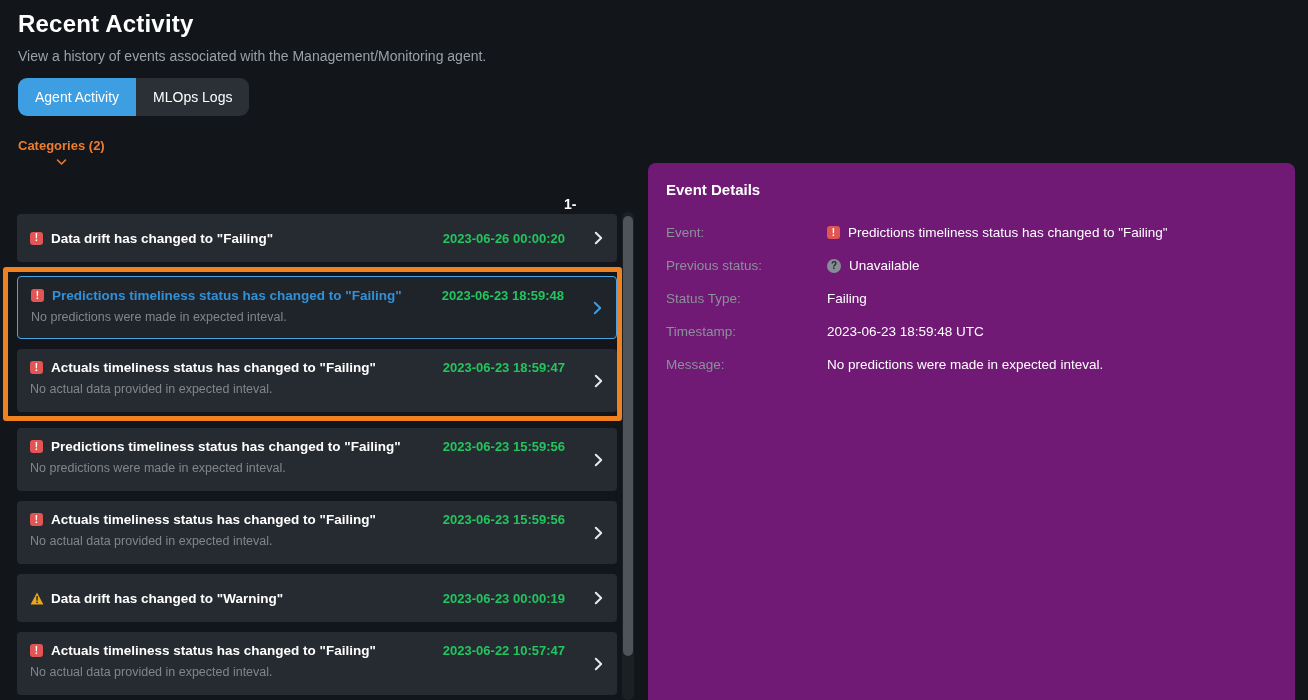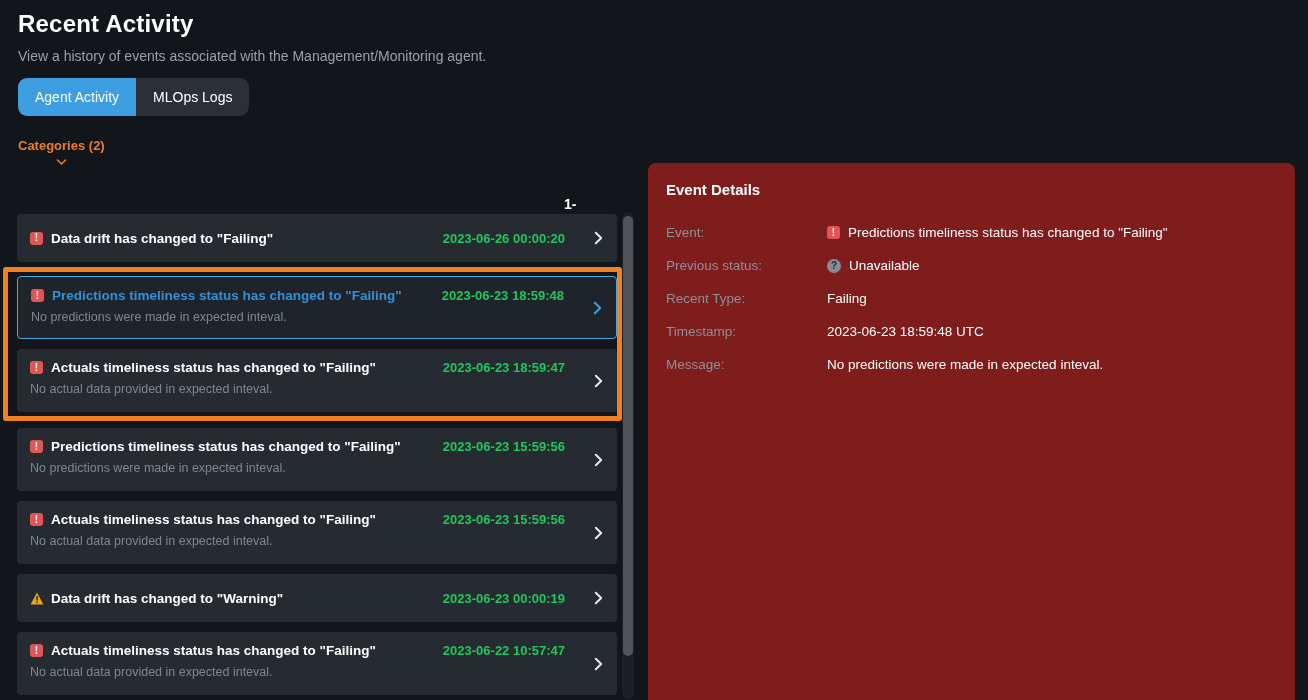--- a/index.html
+++ b/index.html
@@ -53,21 +53,21 @@
   .warn-icon { flex:0 0 14px; margin-right:7px; display:inline-flex; }
   .q-icon { width:14px; height:14px; flex:0 0 14px; background:#878d94; border-radius:50%; color:#22272e;
             font-size:10px; font-weight:bold; display:inline-flex; align-items:center; justify-content:center;
             margin-right:8px; line-height:1; }
 
   
   .scrollbar-track { position:absolute; left:622px; top:212px; width:12px; height:488px; background:#1b2025; border-radius:6px; }
   .scrollbar-thumb { position:absolute; left:1px; top:4px; width:10px; height:440px; background:#4f545a; border-radius:5px; cursor:pointer; }
 
   
-  .details-panel { position:absolute; left:648px; top:163px; width:647px; height:537px; background:#7f1d1d;
+  .details-panel { position:absolute; left:648px; top:163px; width:647px; height:537px; background:#701a75;
                    border-radius:8px 8px 0 0; padding:18px 18px 0 18px; }
   .details-title { font-size:15px; font-weight:bold; color:#ffffff; margin-bottom:26px; }
   .detail-row { display:flex; align-items:flex-start; margin-bottom:16px; font-size:13.5px; line-height:17px; }
   .detail-label { flex:0 0 161px; color:#8b9199; }
   .detail-value { color:#ffffff; display:flex; align-items:center; min-width:0; }
 </style>
 </head>
 <body>
 
 <div class="page-title">Recent Activity</div>
@@ -225,21 +225,21 @@
   </div>
       <div class="detail-row">
     <span class="detail-label">Previous status:</span>
     <span class="detail-value">
 
       <span class="q-icon">?</span>
       <span>Unavailable</span>
     </span>
   </div>
       <div class="detail-row">
-    <span class="detail-label">Recent Type:</span>
+    <span class="detail-label">Status Type:</span>
     <span class="detail-value">
 
       <span>Failing</span>
     </span>
   </div>
       <div class="detail-row">
     <span class="detail-label">Timestamp:</span>
     <span class="detail-value">
 
       <span>2023-06-23 18:59:48 UTC</span>

